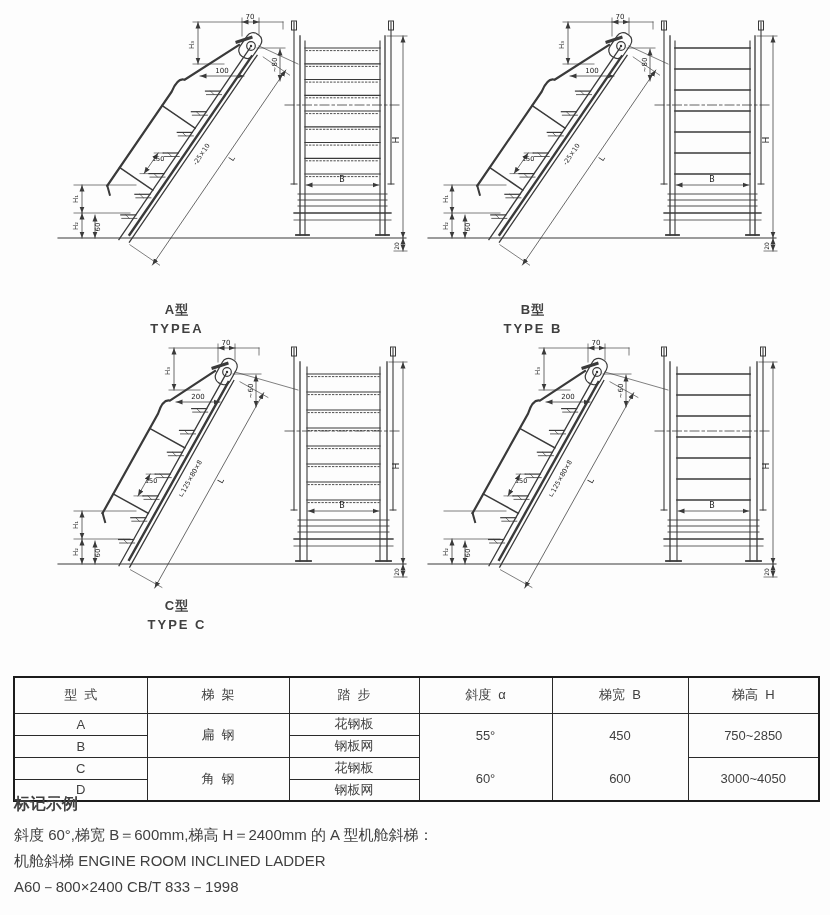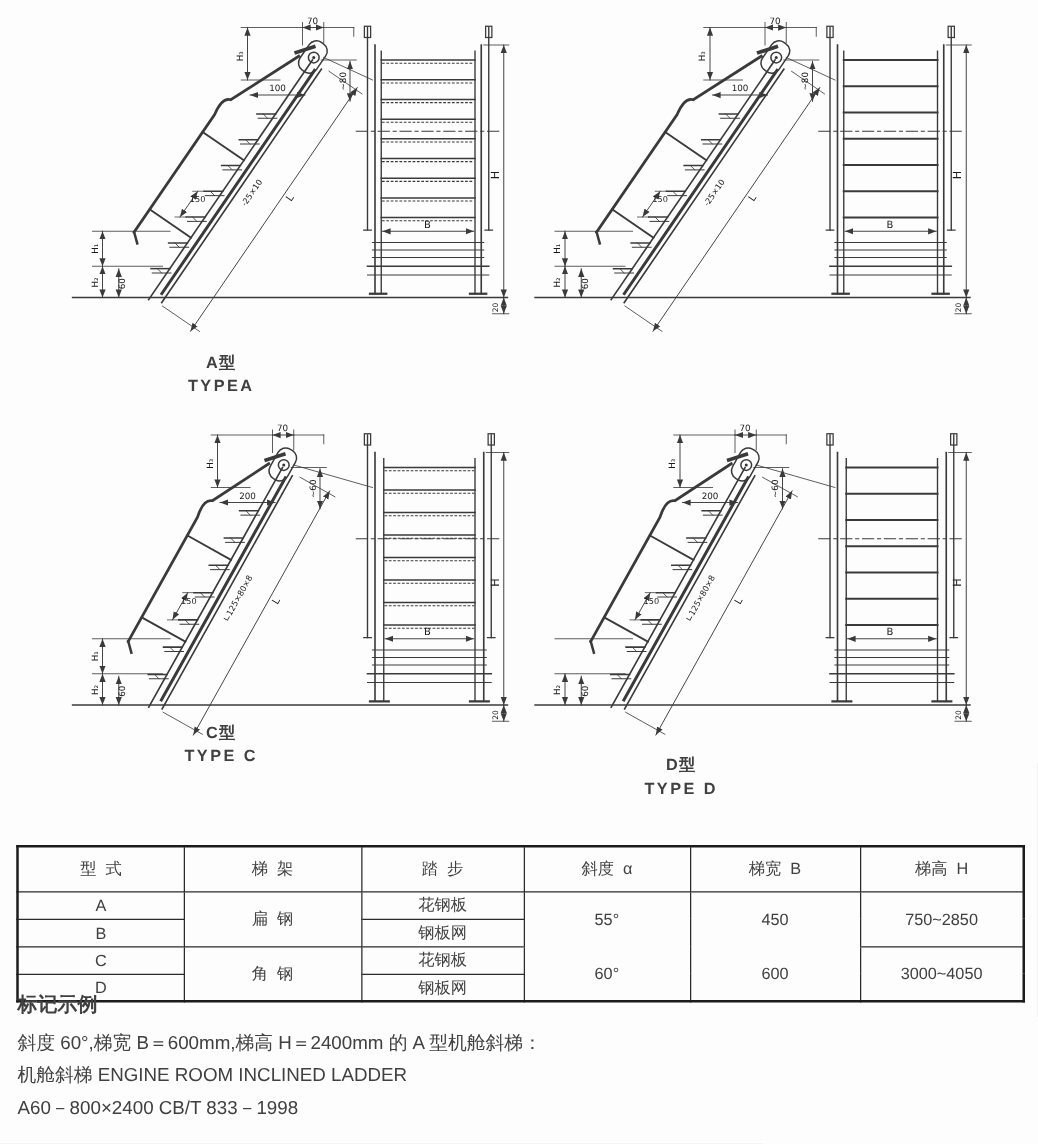--- a/index.html
+++ b/index.html
@@ -1,20 +1,20 @@
 <!DOCTYPE html>
 <html><head>
 <meta charset="utf-8">
 <style>
   html,body{margin:0;padding:0;background:#e8e8e8;}
   .sheet{position:relative;width:830px;height:915px;background:#fdfdfd;margin:0 auto;overflow:hidden;
          font-family:"Liberation Sans","DejaVu Sans",sans-serif;color:#404040;}
   svg.panel{position:absolute;}
   .cap{position:absolute;width:130px;text-align:center;}
-  .cap-cn{font-size:13px;font-weight:700;letter-spacing:1px;}
+  .cap-cn{font-size:13px;font-weight:700;letter-spacing:1px;margin-top:20px;}
   .cap-en{font-size:13px;font-weight:700;letter-spacing:2px;margin-top:2px;}
   table.spec{position:absolute;left:13px;top:676px;border-collapse:collapse;table-layout:fixed;
              border:2px solid #1c1c1c;}
   table.spec td{border:1px solid #2a2a2a;text-align:center;vertical-align:middle;
                 font-size:13px;white-space:pre;padding:0;}
   table.spec tr{height:22px;}
   table.spec tr.h{height:36px;}
   table.spec td.nbb{border-bottom:none;}
   table.spec td.nbt{border-top:none;}
   .example{position:absolute;left:14px;top:794px;width:620px;}
@@ -494,27 +494,27 @@
         <text x="294.0" y="174.0" font-size="8" text-anchor="middle">B</text>
         <text x="351.0" y="132.0" font-size="9" text-anchor="middle" transform="rotate(-90 351.0 132.0)">H</text>
         <text x="350.5" y="238.0" font-size="6" text-anchor="middle" transform="rotate(-90 350.5 238.0)">20</text>
       </g>
     </svg>
 
   <div class="cap" style="left:112px;top:281px">
     <div class="cap-cn">A型</div>
     <div class="cap-en">TYPEA</div>
   </div>
+  <div class="cap" style="left:468px;top:281px">
+    <div class="cap-cn">B型</div>
+    <div class="cap-en">TYPE B</div>
+  </div>
   <div class="cap" style="left:112px;top:577px">
     <div class="cap-cn">C型</div>
     <div class="cap-en">TYPE C</div>
-  </div>
-  <div class="cap" style="left:480px;top:603px">
-    <div class="cap-cn">D型</div>
-    <div class="cap-en">TYPE D</div>
   </div>
 
   <table class="spec">
     <colgroup>
       <col style="width:133px">
         <col style="width:142px">
         <col style="width:130px">
       <col style="width:133px">
         <col style="width:136px">
         <col style="width:131px">

